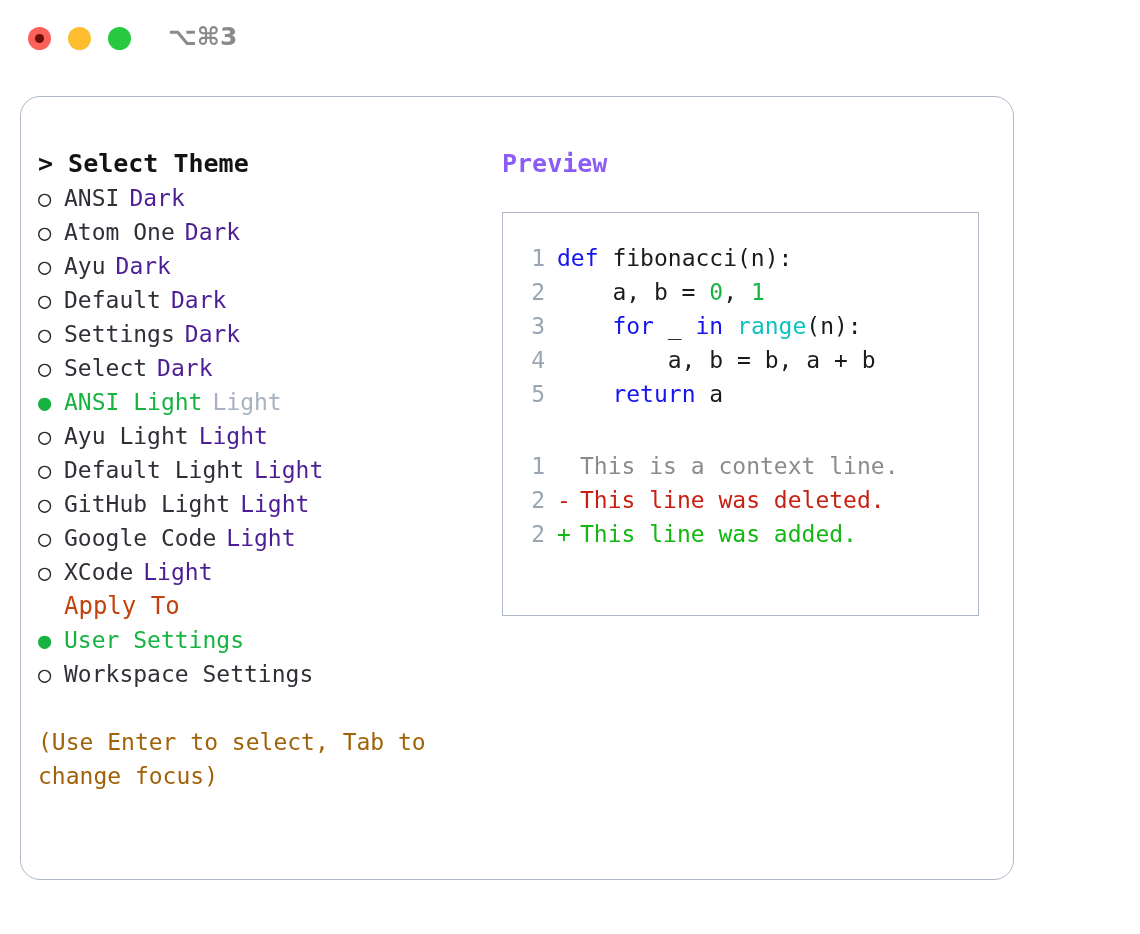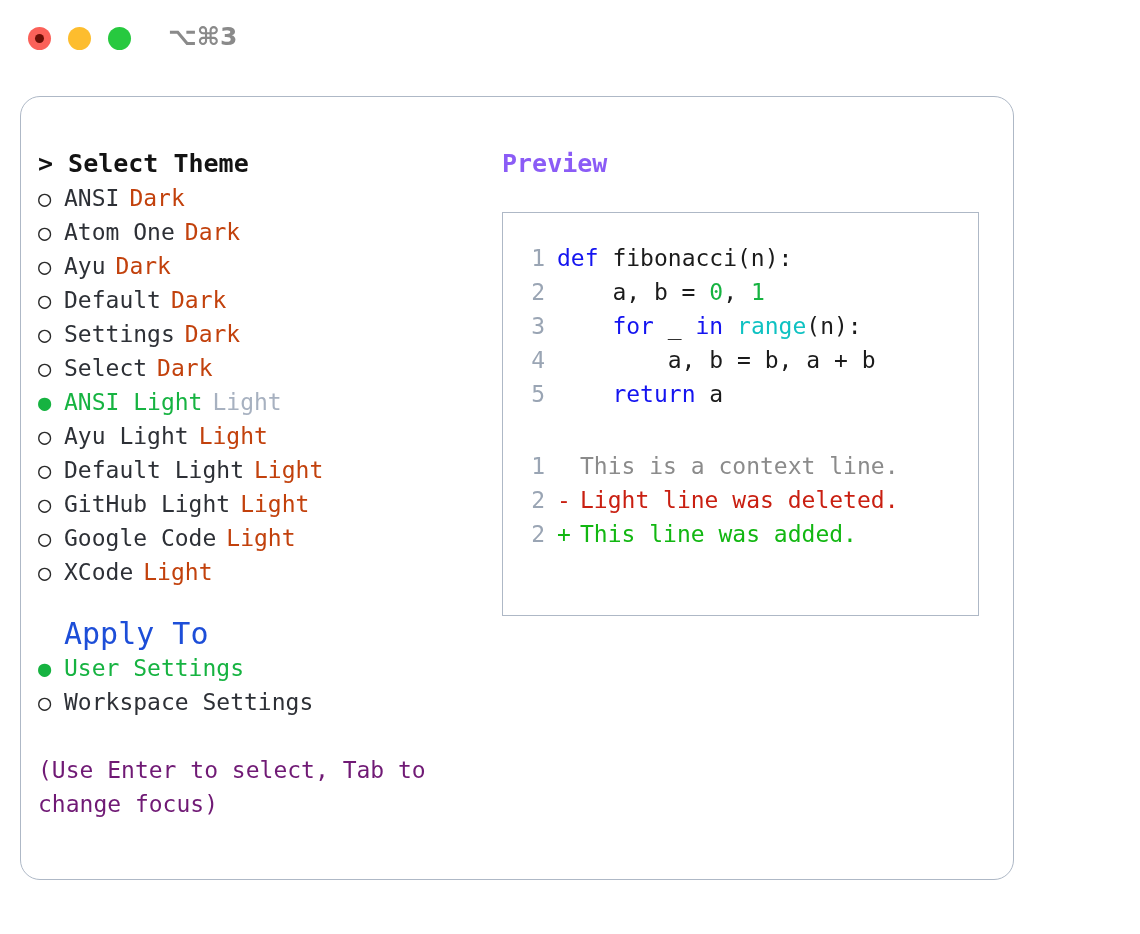--- a/index.html
+++ b/index.html
@@ -100,40 +100,39 @@
   .bullet {
     display: inline-block;
     width: 26px;
     font-size: 22px;
     color: #2b2b2b;
   }
   .opt-row.selected .bullet { color: #16b341; }
   .opt-label { color: #2d3036; }
   .opt-row.selected .opt-label { color: #16b341; }
   .opt-cat {
-    color: #c2410c;
+    color: #4c1d95;
     padding-left: 10px;
   }
   .opt-row.selected .opt-cat { color: #a7b1c0; }
 
   #apply-head {
     height: 34px;
     line-height: 34px;
-    font-size: 30px;
-    color: #1d4ed8;
+    font-size: 24px;
+    color: #c2410c;
     padding-left: 26px;
     white-space: pre;
-    margin-top: 28px;
   }
 
   #hint {
     margin-top: 34px;
     font-size: 23px;
     line-height: 34px;
-    color: #701a75;
+    color: #a16207;
     width: 405px;
   }
 
   
   #right-pane {
     position: absolute;
     left: 481px;
     top: 50px;
     width: 490px;
   }
@@ -223,20 +222,20 @@
         <div id="code-block">
             <div class="code-line"><span class="ln">1</span><span class="kw">def </span><span class="pl">fibonacci(n):</span></div>
             <div class="code-line"><span class="ln">2</span><span class="pl">    a, b = </span><span class="num">0</span><span class="pl">, </span><span class="num">1</span></div>
             <div class="code-line"><span class="ln">3</span><span class="pl">    </span><span class="kw">for</span><span class="pl"> _ </span><span class="kw">in</span><span class="pl"> </span><span class="fn">range</span><span class="pl">(n):</span></div>
             <div class="code-line"><span class="ln">4</span><span class="pl">        a, b = b, a + b</span></div>
             <div class="code-line"><span class="ln">5</span><span class="pl">    </span><span class="kw">return</span><span class="pl"> a</span></div>
           </div>
         <div id="diff-gap"></div>
         <div id="diff-block">
             <div class="diff-line dl-ctx"><span class="ln">1</span><span class="dmark"> </span><span>This is a context line.</span></div>
-            <div class="diff-line dl-del"><span class="ln">2</span><span class="dmark">-</span><span>Light line was deleted.</span></div>
+            <div class="diff-line dl-del"><span class="ln">2</span><span class="dmark">-</span><span>This line was deleted.</span></div>
             <div class="diff-line dl-add"><span class="ln">2</span><span class="dmark">+</span><span>This line was added.</span></div>
           </div>
       </div>
     </div>
 
   </div>
 </div>
 
 </body></html>

